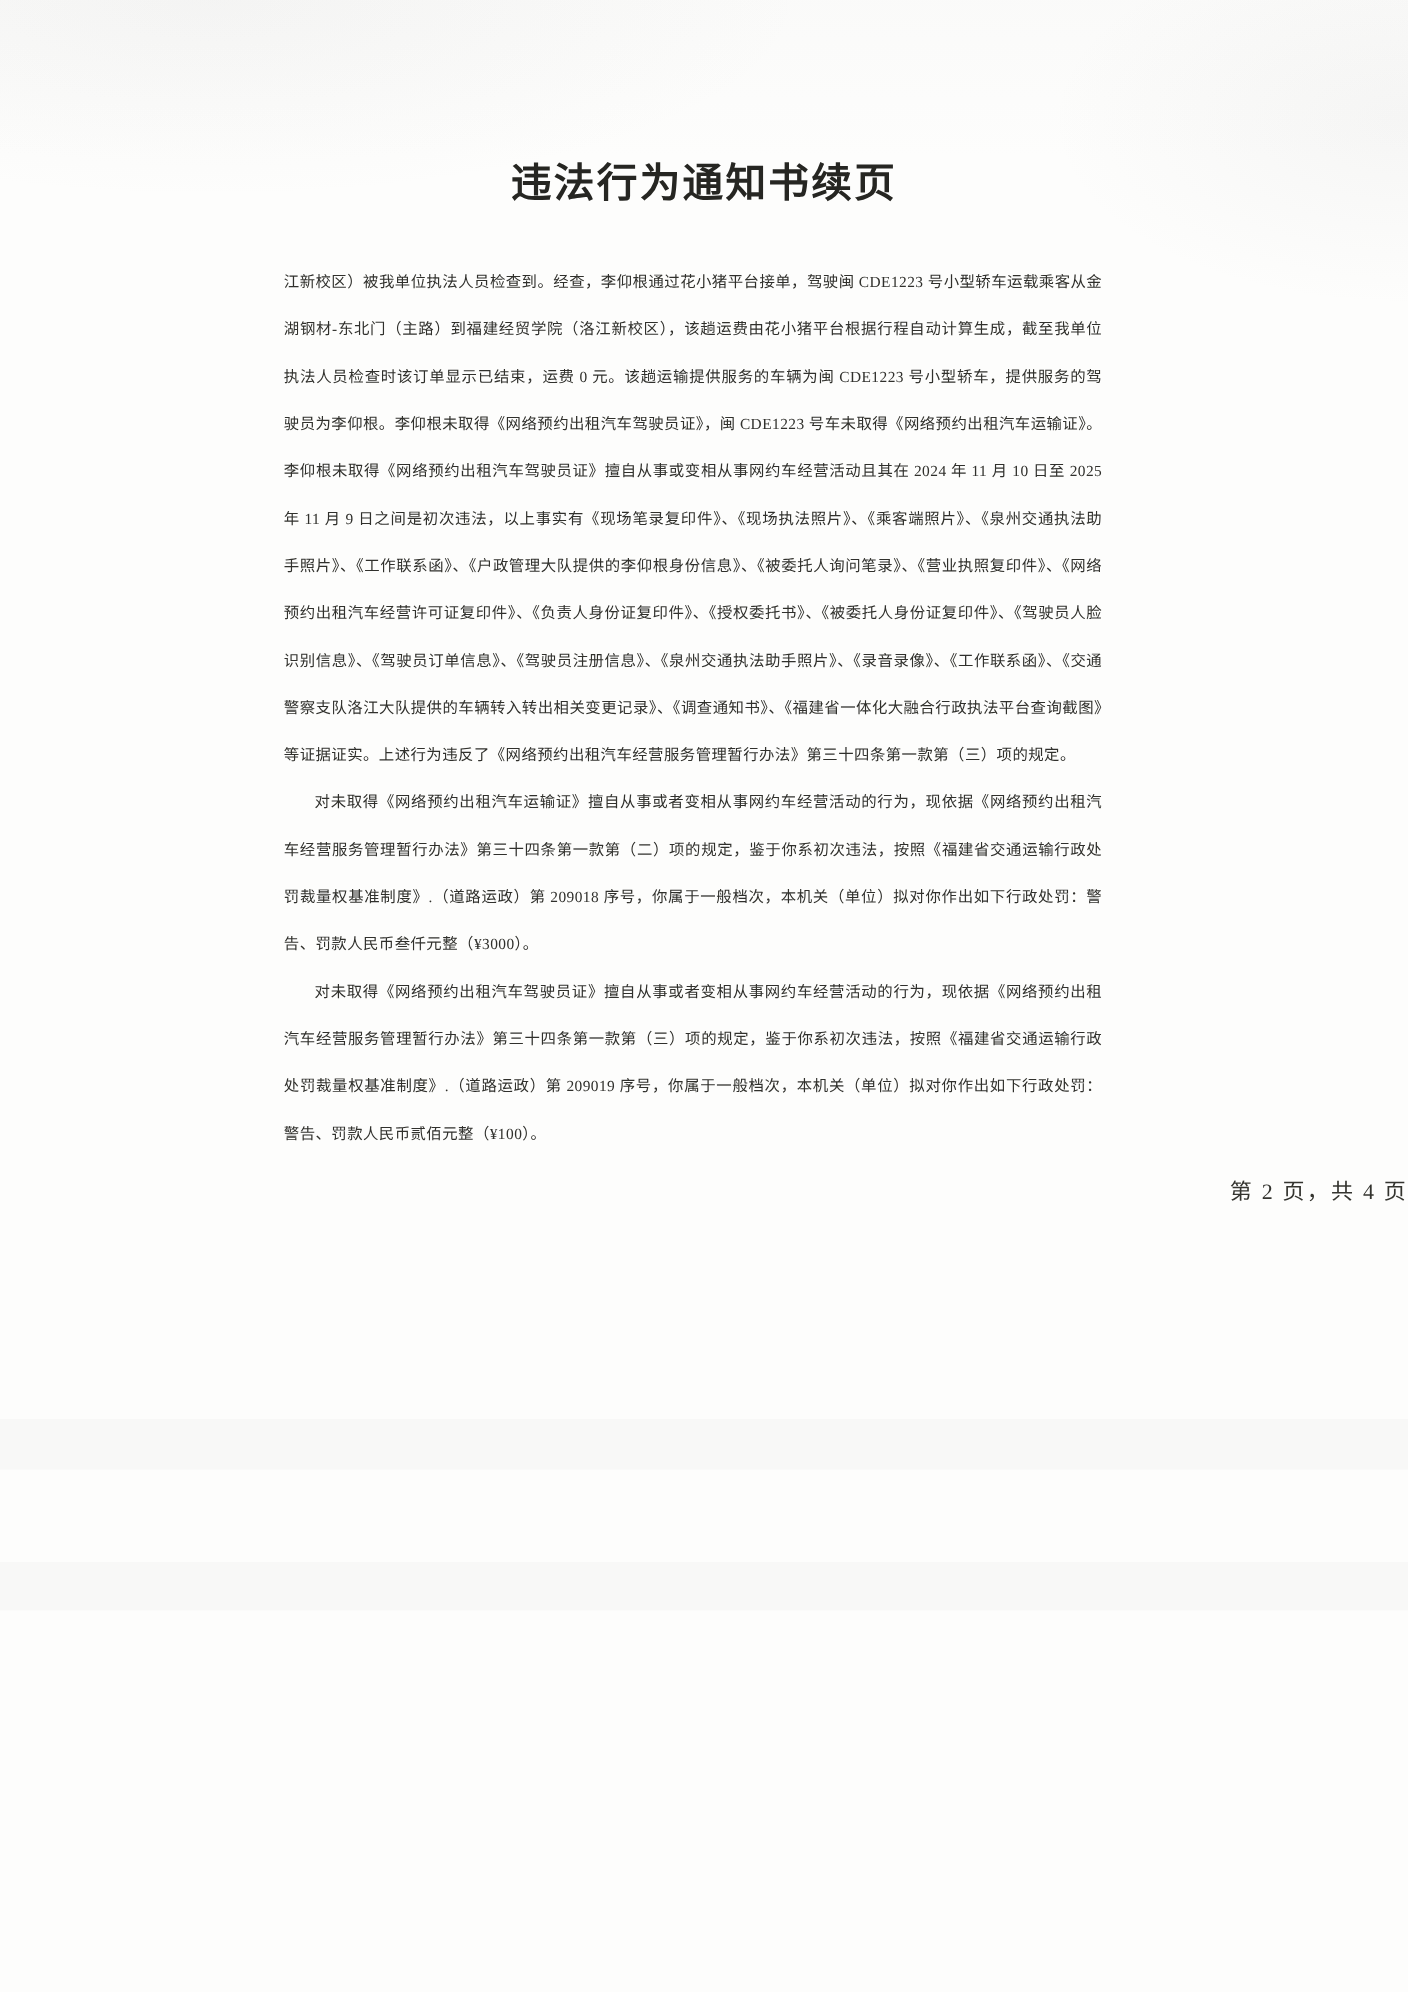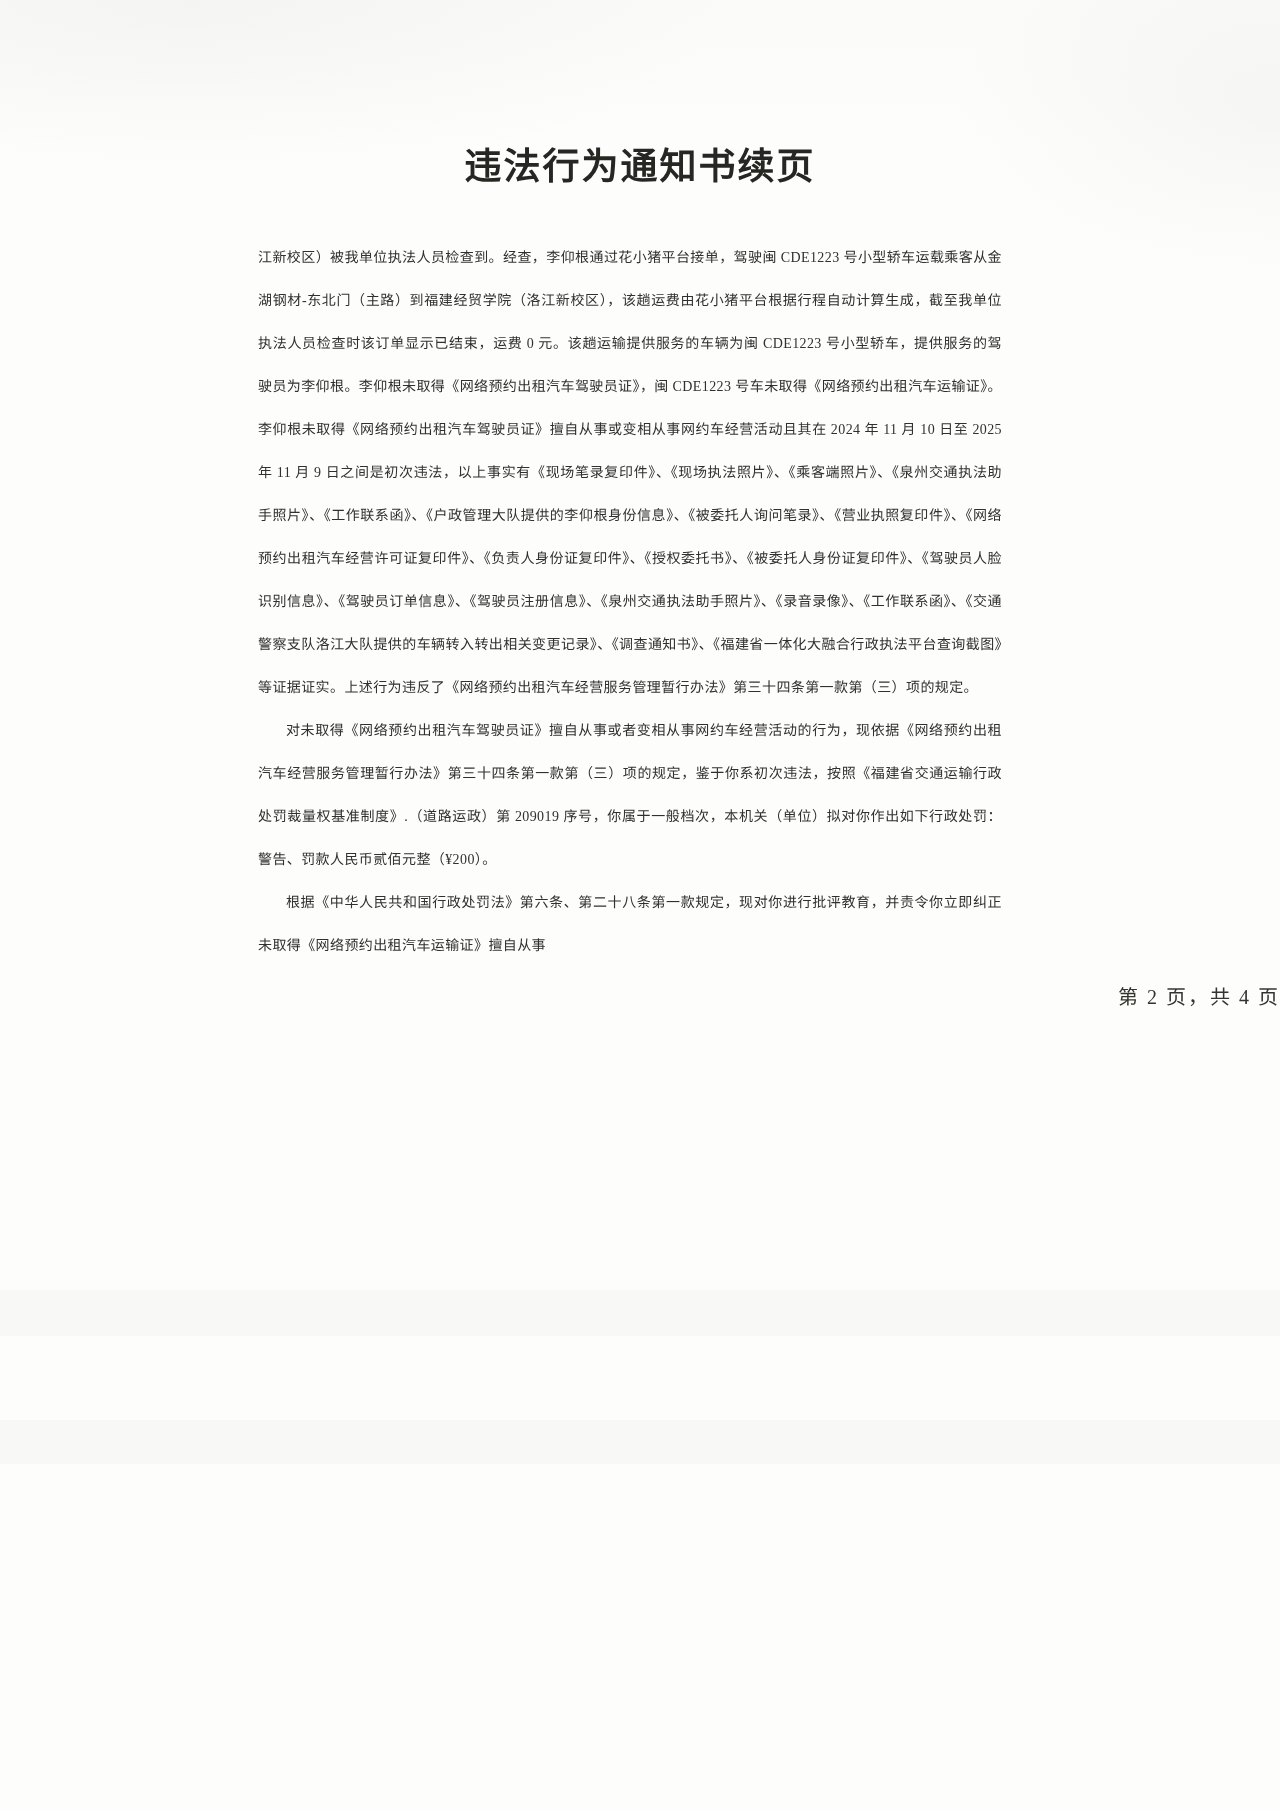--- a/index.html
+++ b/index.html
@@ -72,19 +72,19 @@
 
 <div class="page">
 
   <div class="scan-band band-1"></div>
   <div class="scan-band band-2"></div>
 
   <h1 class="doc-title">违法行为通知书续页</h1>
 
   <div class="doc-body">
     <p>江新校区）被我单位执法人员检查到。经查，李仰根通过花小猪平台接单，驾驶闽 CDE1223 号小型轿车运载乘客从金湖钢材-东北门（主路）到福建经贸学院（洛江新校区），该趟运费由花小猪平台根据行程自动计算生成，截至我单位执法人员检查时该订单显示已结束，运费 0 元。该趟运输提供服务的车辆为闽 CDE1223 号小型轿车，提供服务的驾驶员为李仰根。李仰根未取得《网络预约出租汽车驾驶员证》，闽 CDE1223 号车未取得《网络预约出租汽车运输证》。李仰根未取得《网络预约出租汽车驾驶员证》擅自从事或变相从事网约车经营活动且其在 2024 年 11 月 10 日至 2025 年 11 月 9 日之间是初次违法，以上事实有《现场笔录复印件》、《现场执法照片》、《乘客端照片》、《泉州交通执法助手照片》、《工作联系函》、《户政管理大队提供的李仰根身份信息》、《被委托人询问笔录》、《营业执照复印件》、《网络预约出租汽车经营许可证复印件》、《负责人身份证复印件》、《授权委托书》、《被委托人身份证复印件》、《驾驶员人脸识别信息》、《驾驶员订单信息》、《驾驶员注册信息》、《泉州交通执法助手照片》、《录音录像》、《工作联系函》、《交通警察支队洛江大队提供的车辆转入转出相关变更记录》、《调查通知书》、《福建省一体化大融合行政执法平台查询截图》等证据证实。上述行为违反了《网络预约出租汽车经营服务管理暂行办法》第三十四条第一款第（三）项的规定。</p>
-    <p class="indent">对未取得《网络预约出租汽车驾驶员证》擅自从事或者变相从事网约车经营活动的行为，现依据《网络预约出租汽车经营服务管理暂行办法》第三十四条第一款第（三）项的规定，鉴于你系初次违法，按照《福建省交通运输行政处罚裁量权基准制度》.（道路运政）第 209019 序号，你属于一般档次，本机关（单位）拟对你作出如下行政处罚：警告、罚款人民币贰佰元整（¥200）。</p>
-    <p class="indent">根据《中华人民共和国行政处罚法》第六条、第二十八条第一款规定，现对你进行批评教育，并责令你立即纠正未取得《网络预约出租汽车运输证》擅自从事</p>
+    <p class="indent">对未取得《网络预约出租汽车运输证》擅自从事或者变相从事网约车经营活动的行为，现依据《网络预约出租汽车经营服务管理暂行办法》第三十四条第一款第（二）项的规定，鉴于你系初次违法，按照《福建省交通运输行政处罚裁量权基准制度》.（道路运政）第 209018 序号，你属于一般档次，本机关（单位）拟对你作出如下行政处罚：警告、罚款人民币叁仟元整（¥3000）。</p>
+    <p class="indent">对未取得《网络预约出租汽车驾驶员证》擅自从事或者变相从事网约车经营活动的行为，现依据《网络预约出租汽车经营服务管理暂行办法》第三十四条第一款第（三）项的规定，鉴于你系初次违法，按照《福建省交通运输行政处罚裁量权基准制度》.（道路运政）第 209019 序号，你属于一般档次，本机关（单位）拟对你作出如下行政处罚：警告、罚款人民币贰佰元整（¥100）。</p>
   </div>
 
   <div class="doc-footer">第 2 页，共 4 页</div>
 
 </div>
 
 </body></html>

